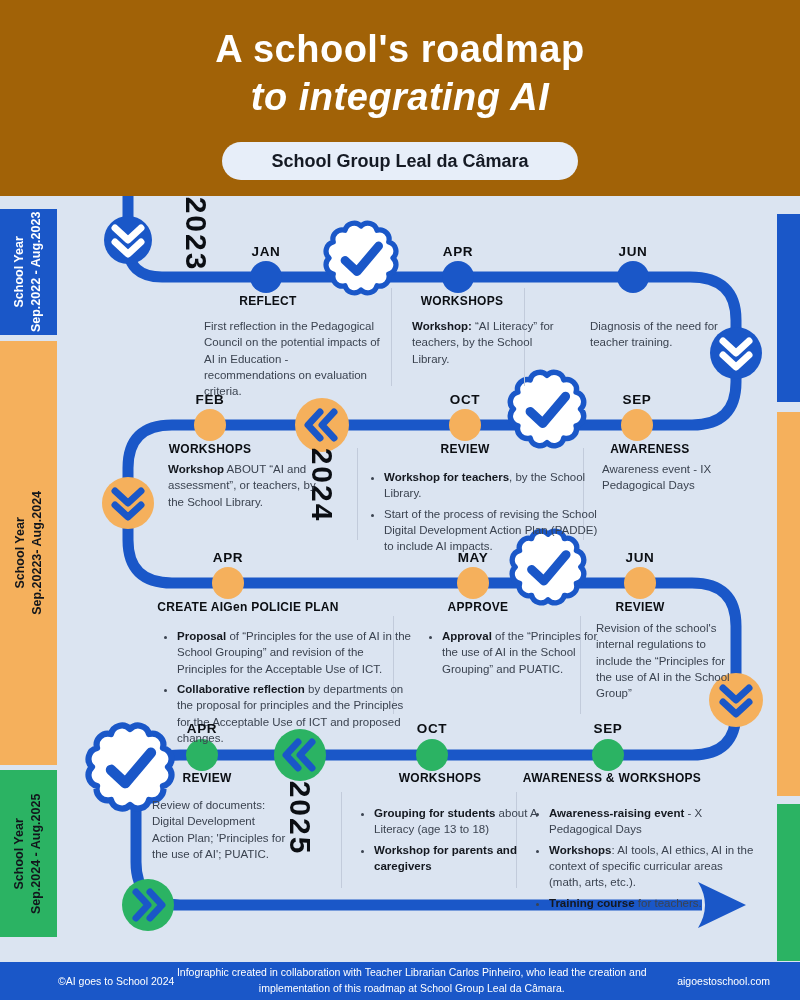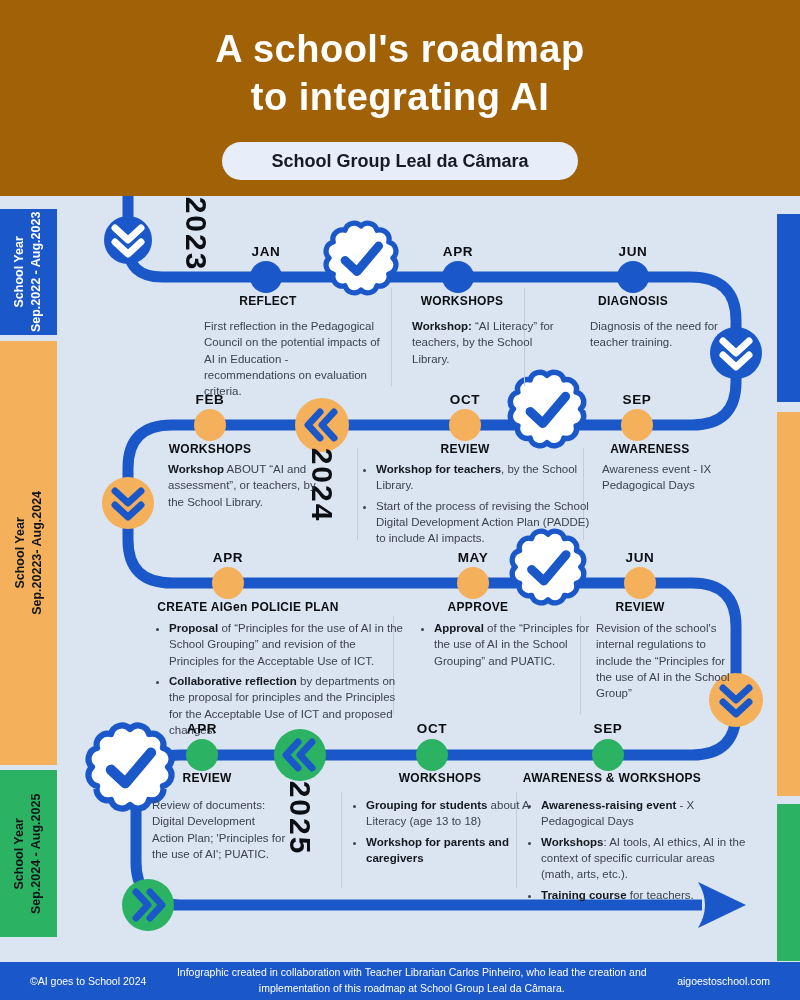--- a/index.html
+++ b/index.html
@@ -2,50 +2,50 @@
 <html><head>
 <meta charset="utf-8">
 <style>
   html,body{margin:0;padding:0;background:#dbe4f1;}
   #canvas{position:relative;width:800px;height:1000px;background:#dbe4f1;overflow:hidden;
           font-family:"Liberation Sans",sans-serif;}
   
   .header{position:absolute;left:0;top:0;width:800px;height:196px;background:#a16207;}
   .title{position:absolute;left:0;width:800px;text-align:center;color:#ffffff;
          font-weight:bold;font-size:38px;letter-spacing:.5px;}
-  .t1{top:28px;} .t2{top:76px;}
+  .t1{top:28px;} .t2{top:76px;font-style:italic;}
   .pill{position:absolute;left:222px;top:142px;width:356px;height:38px;border-radius:19px;
         background:#e7eef9;color:#151a24;font-weight:bold;font-size:18px;
         display:flex;align-items:center;justify-content:center;}
   
   .ybar{position:absolute;left:0;width:57px;display:flex;align-items:center;justify-content:center;}
   .ybar-text{transform:rotate(-90deg);white-space:nowrap;text-align:center;
              font-weight:bold;font-size:12.5px;line-height:1.35;}
   .rbar{position:absolute;left:777px;width:23px;}
   
   #road-svg{position:absolute;left:0;top:0;}
   
   .month{position:absolute;width:90px;margin-left:-45px;text-align:center;
          font-weight:bold;font-size:13.5px;color:#0b0e13;letter-spacing:.6px;}
   .mtitle{position:absolute;width:240px;margin-left:-120px;text-align:center;
           font-weight:bold;font-size:12px;color:#0b0e13;letter-spacing:.3px;}
   .mbody{position:absolute;font-size:11.5px;line-height:1.42;color:#3b4350;}
   .mbody b{color:#14181f;}
-  ul.mbody{margin:0;padding-left:14px;list-style:disc outside;}
+  ul.mbody{margin:8px;padding-left:14px;list-style:disc outside;}
   ul.mbody li{margin-bottom:4px;}
   .yearnum{position:absolute;transform:translate(-50%,-50%) rotate(90deg);
            font-weight:bold;font-size:30px;color:#0b0e13;letter-spacing:2px;}
   .vline{position:absolute;width:1px;background:#c2cbdb;}
   .caption{position:absolute;left:148px;top:932px;font-size:9px;color:#202631;white-space:nowrap;}
   
   .footer{position:absolute;left:0;top:962px;width:800px;height:38px;background:#1a57c8;
           color:#ffffff;display:flex;align-items:center;justify-content:space-between;
           box-sizing:border-box;padding:0 30px;font-size:10.5px;}
   .footer-center{width:490px;text-align:center;line-height:1.5;}
-  .footer-side{white-space:nowrap;}
+  .footer-side{white-space:nowrap;margin-left:28px;}
 </style>
 </head>
 <body>
 
 <div id="canvas">
 
   <div class="header">
     <div class="title t1">A school's roadmap</div>
     <div class="title t2">to integrating AI</div>
     <div class="pill">School Group Leal da Câmara</div>
@@ -153,21 +153,20 @@
   <div class="mtitle" style="left:268px;top:294px">REFLECT</div>
   <div class="mbody" style="left:204px;top:318px;width:178px">
     <span>First reflection in the Pedagogical Council on the potential impacts of AI in Education - recommendations on evaluation criteria.</span></div>
 
   <div class="month" style="left:458px;top:244px">APR</div>
   <div class="mtitle" style="left:462px;top:294px">WORKSHOPS</div>
   <div class="mbody" style="left:412px;top:318px;width:142px">
     <b>Workshop:</b><span> “AI Literacy” for teachers, by the School Library.</span></div>
 
   <div class="month" style="left:633px;top:244px">JUN</div>
-  <div class="mtitle" style="left:633px;top:294px">DIAGNOSIS</div>
   <div class="mbody" style="left:590px;top:318px;width:140px">
     <span>Diagnosis of the need for teacher training.</span></div>
 
   <div class="month" style="left:210px;top:392px">FEB</div>
   <div class="mtitle" style="left:210px;top:442px">WORKSHOPS</div>
   <div class="mbody" style="left:168px;top:461px;width:152px">
     <b>Workshop</b><span> ABOUT “AI and assessment”, or teachers, by the School Library.</span></div>
 
   <div class="month" style="left:465px;top:392px">OCT</div>
   <div class="mtitle" style="left:465px;top:442px">REVIEW</div>

